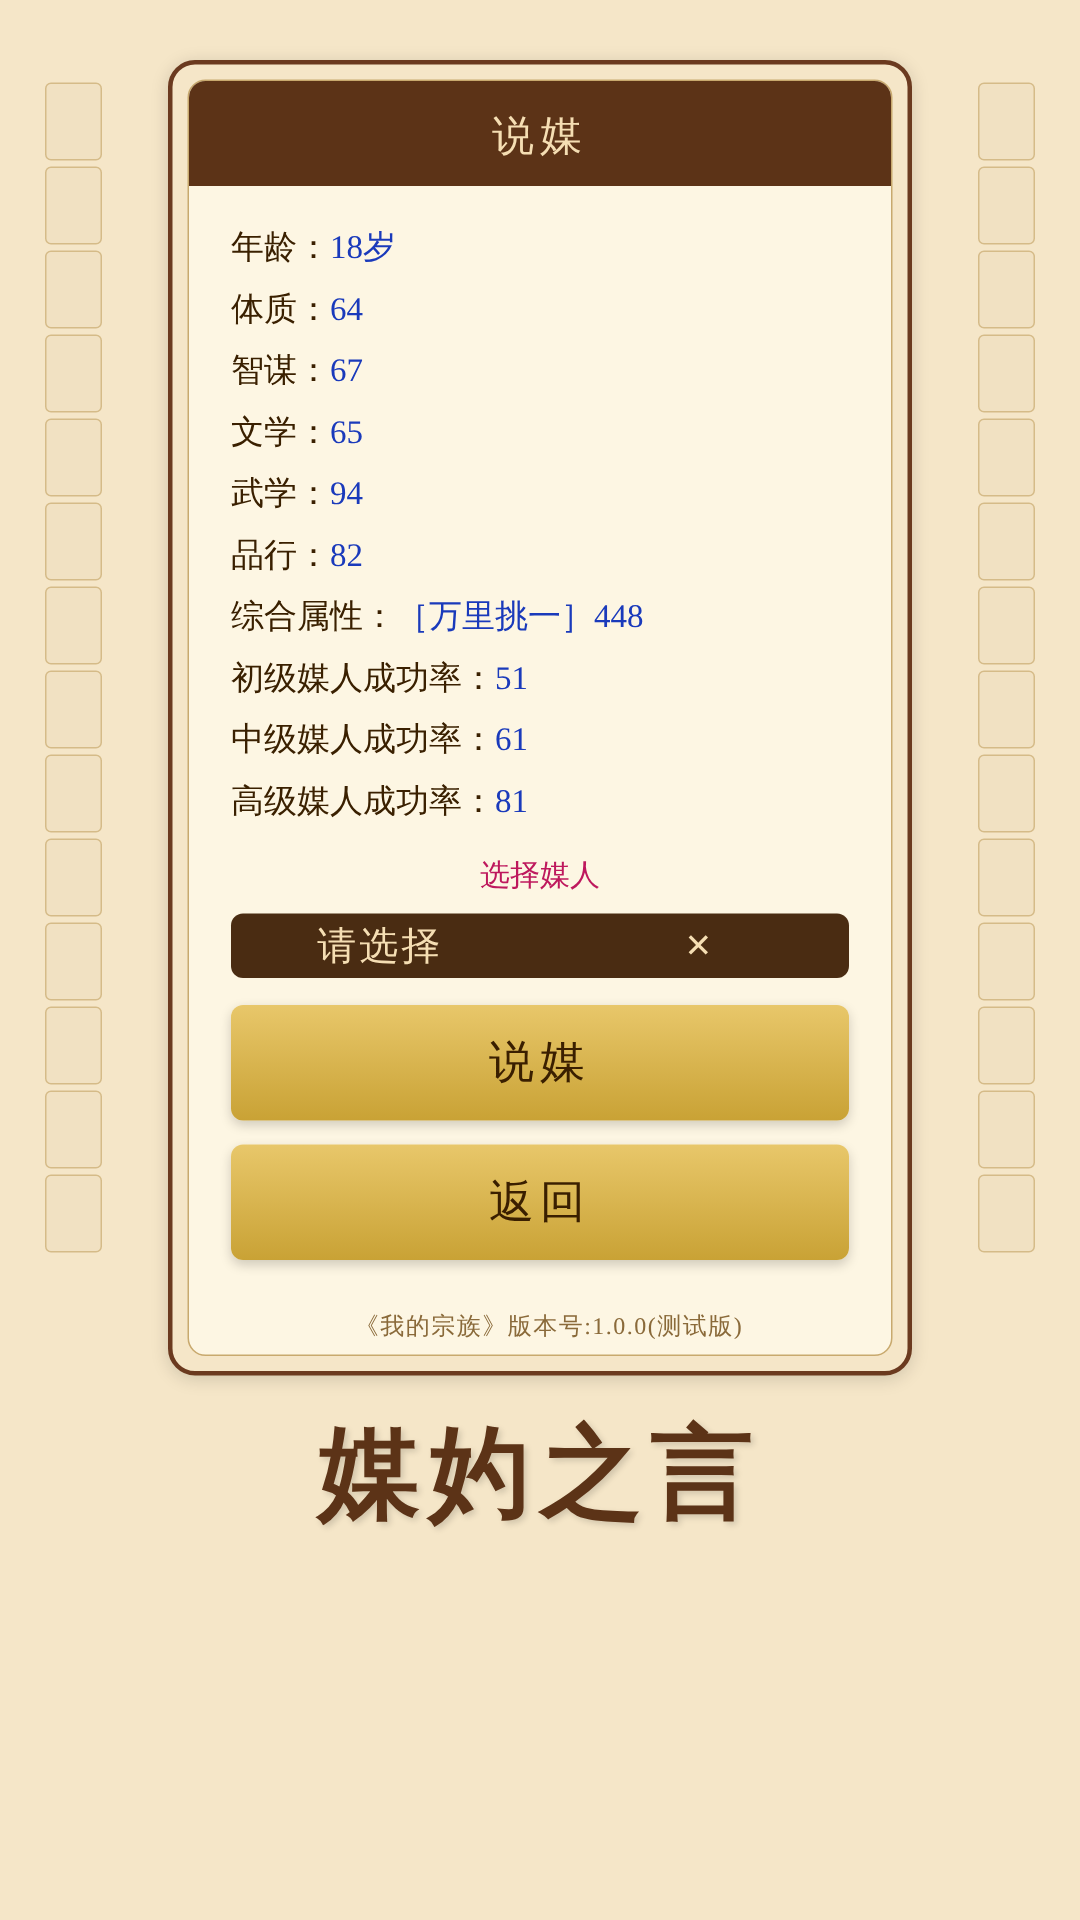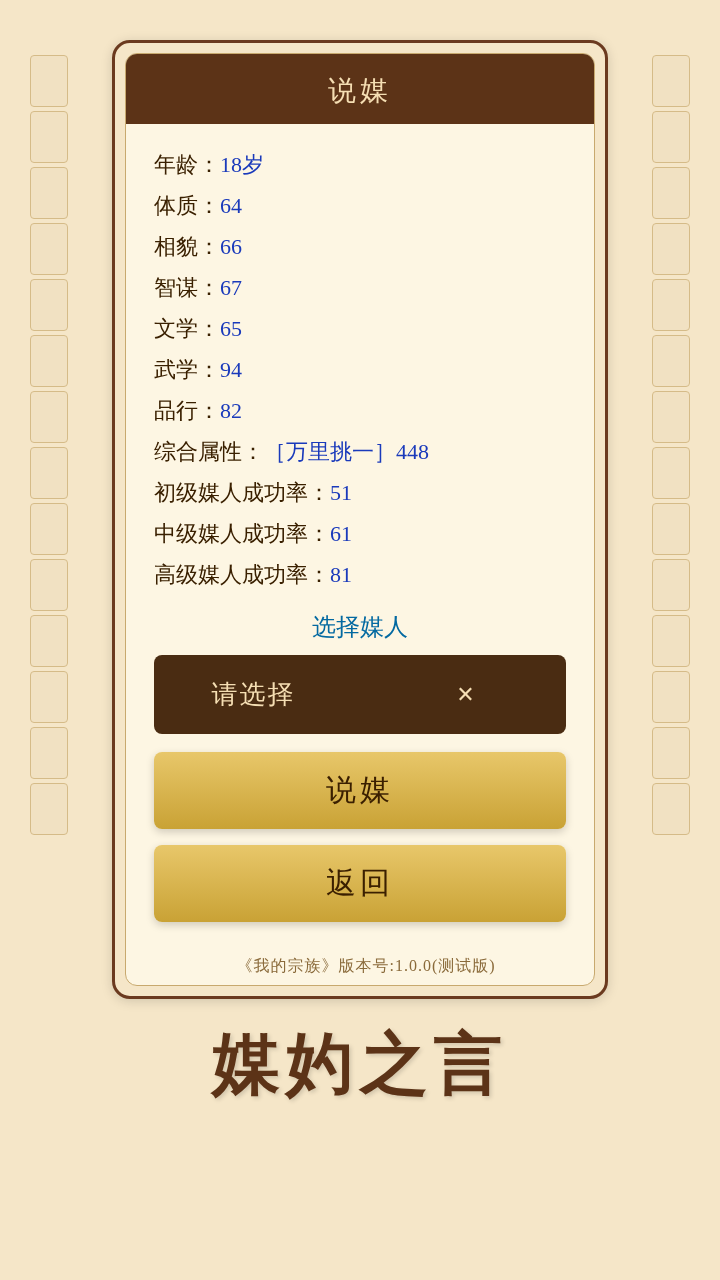--- a/index.html
+++ b/index.html
@@ -62,29 +62,29 @@
     }
 
     .bracket-value {
       color: #1a3abb;
     }
 
     .divider-section {
       margin-top: 20px;
       margin-bottom: 12px;
       text-align: center;
-      font-size: 24px;
-      color: #0369a1;
+      font-size: 20px;
+      color: #be185d;
     }
 
     .select-dropdown {
       width: 100%;
       background: #4a2c12;
       border-radius: 8px;
-      padding: 22px 16px;
+      padding: 4px 16px;
       display: flex;
       align-items: center;
       justify-content: space-between;
       cursor: pointer;
       margin-bottom: 18px;
       gap: 38px;
     }
 
     .select-dropdown span {
       color: #f5deb3;
@@ -202,23 +202,20 @@
 
     <div class="card-body">
 
       <div class="stat-row">
         <span>年龄：</span><span class="stat-value">18岁</span>
       </div>
       <div class="stat-row">
         <span>体质：</span><span class="stat-value">64</span>
       </div>
       <div class="stat-row">
-        <span>相貌：</span><span class="stat-value">66</span>
-      </div>
-      <div class="stat-row">
         <span>智谋：</span><span class="stat-value">67</span>
       </div>
       <div class="stat-row">
         <span>文学：</span><span class="stat-value">65</span>
       </div>
       <div class="stat-row">
         <span>武学：</span><span class="stat-value">94</span>
       </div>
       <div class="stat-row">
         <span>品行：</span><span class="stat-value">82</span>

